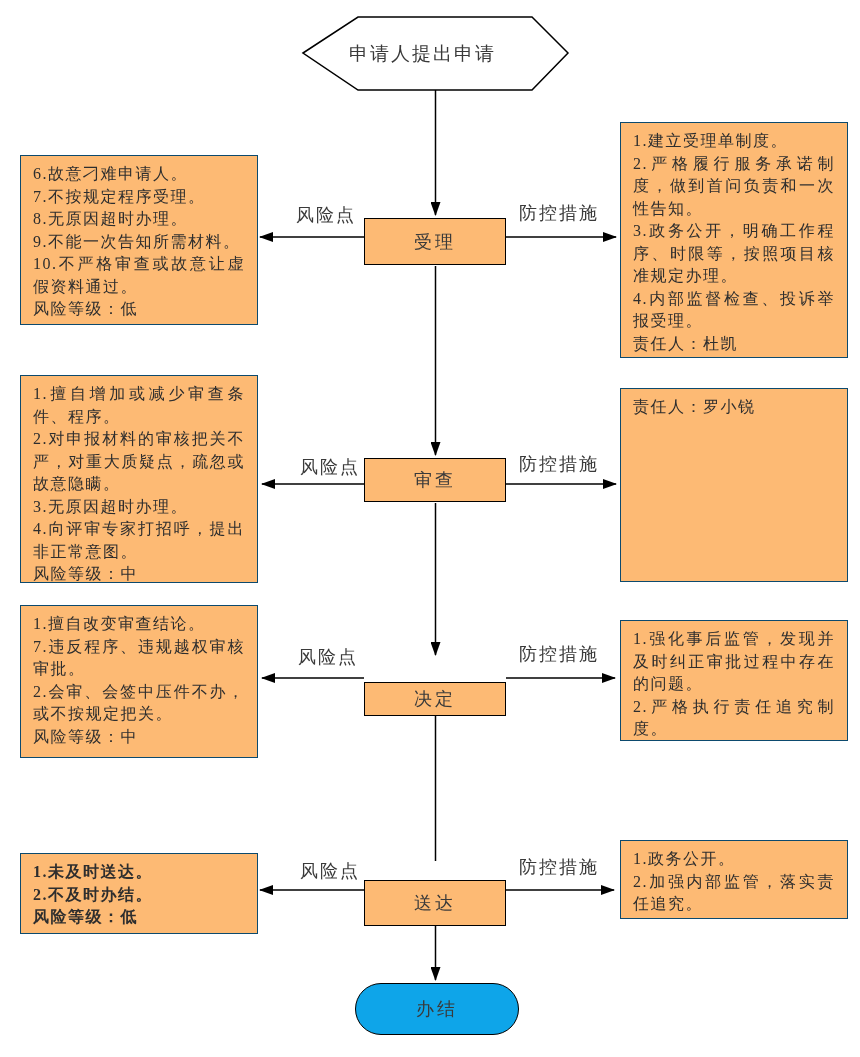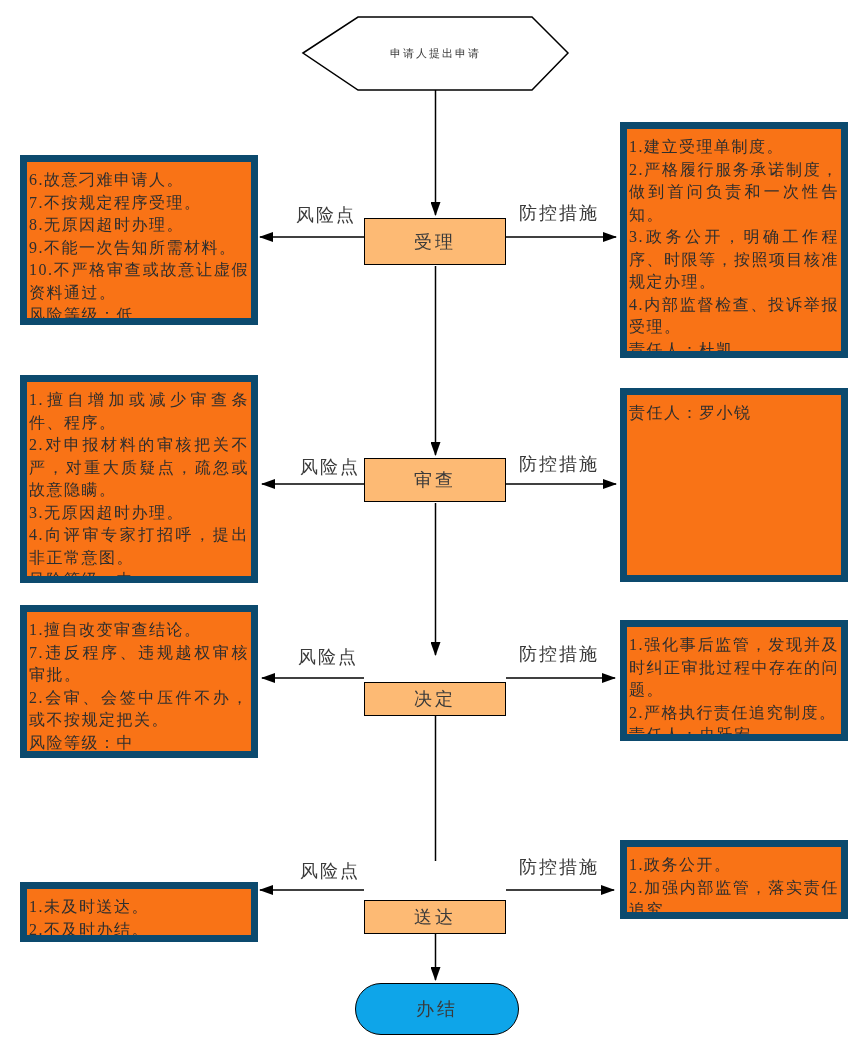--- a/index.html
+++ b/index.html
@@ -2,47 +2,47 @@
 <html><head>
 <meta charset="utf-8">
 <style>
   html,body{margin:0;padding:0;background:#fff;}
   #canvas{
     position:relative;width:860px;height:1057px;background:#fff;overflow:hidden;
     font-family:"Liberation Serif","DejaVu Serif",serif;color:#2e2e2e;
   }
   #wires{position:absolute;left:0;top:0;width:860px;height:1057px;pointer-events:none;}
   .textbox{
-    position:absolute;border:7px solid #0c4a6e;background:#f97316;
+    position:absolute;border:1px solid #0c4a6e;background:#fdba74;
     font-size:16px;line-height:22.5px;letter-spacing:1.5px;
-    padding:7px 2px;box-sizing:border-box;text-align:justify;overflow:hidden;
+    padding:7px 12px;box-sizing:border-box;text-align:justify;overflow:hidden;
   }
   .leftbox{left:20px;width:238px;}
   .rightbox{left:620px;width:228px;}
   .lb1{top:155px;height:170px;}
   .lb2{top:375px;height:208px;}
   .lb3{top:605px;height:153px;}
-  .lb4{top:882px;height:60px;}
+  .lb4{top:853px;height:81px;font-weight:bold;}
   .rb1{top:122px;height:236px;}
   .rb2{top:388px;height:194px;}
   .rb3{top:620px;height:121px;}
   .rb4{top:840px;height:79px;}
   .procbox{
     position:absolute;left:364px;width:142px;border:1.5px solid #000;background:#fdba74;
     display:flex;align-items:center;justify-content:center;
     font-size:18px;letter-spacing:3px;box-sizing:border-box;color:#3a3a3a;
   }
   .pb1{top:218px;height:47px;}
   .pb2{top:458px;height:44px;}
   .pb3{top:682px;height:34px;}
-  .pb4{top:900px;height:34px;}
+  .pb4{top:880px;height:46px;}
   .hexlabel{
-    position:absolute;left:303px;top:17px;width:265px;height:73px;
+    position:absolute;left:290px;top:17px;width:265px;height:73px;
     display:flex;align-items:center;justify-content:center;
-    font-size:11px;letter-spacing:2px;color:#3a3a3a;
+    font-size:19px;letter-spacing:2px;color:#3a3a3a;
   }
   .pill{
     position:absolute;left:355px;top:983px;width:164px;height:52px;
     border:1.5px solid #000;border-radius:26px;background:#0ea5e9;
     display:flex;align-items:center;justify-content:center;
     font-size:18px;letter-spacing:3px;color:#3a3a3a;box-sizing:border-box;
   }
   .arrowlabel{
     position:absolute;font-size:18px;letter-spacing:2px;color:#3a3a3a;white-space:nowrap;
   }

